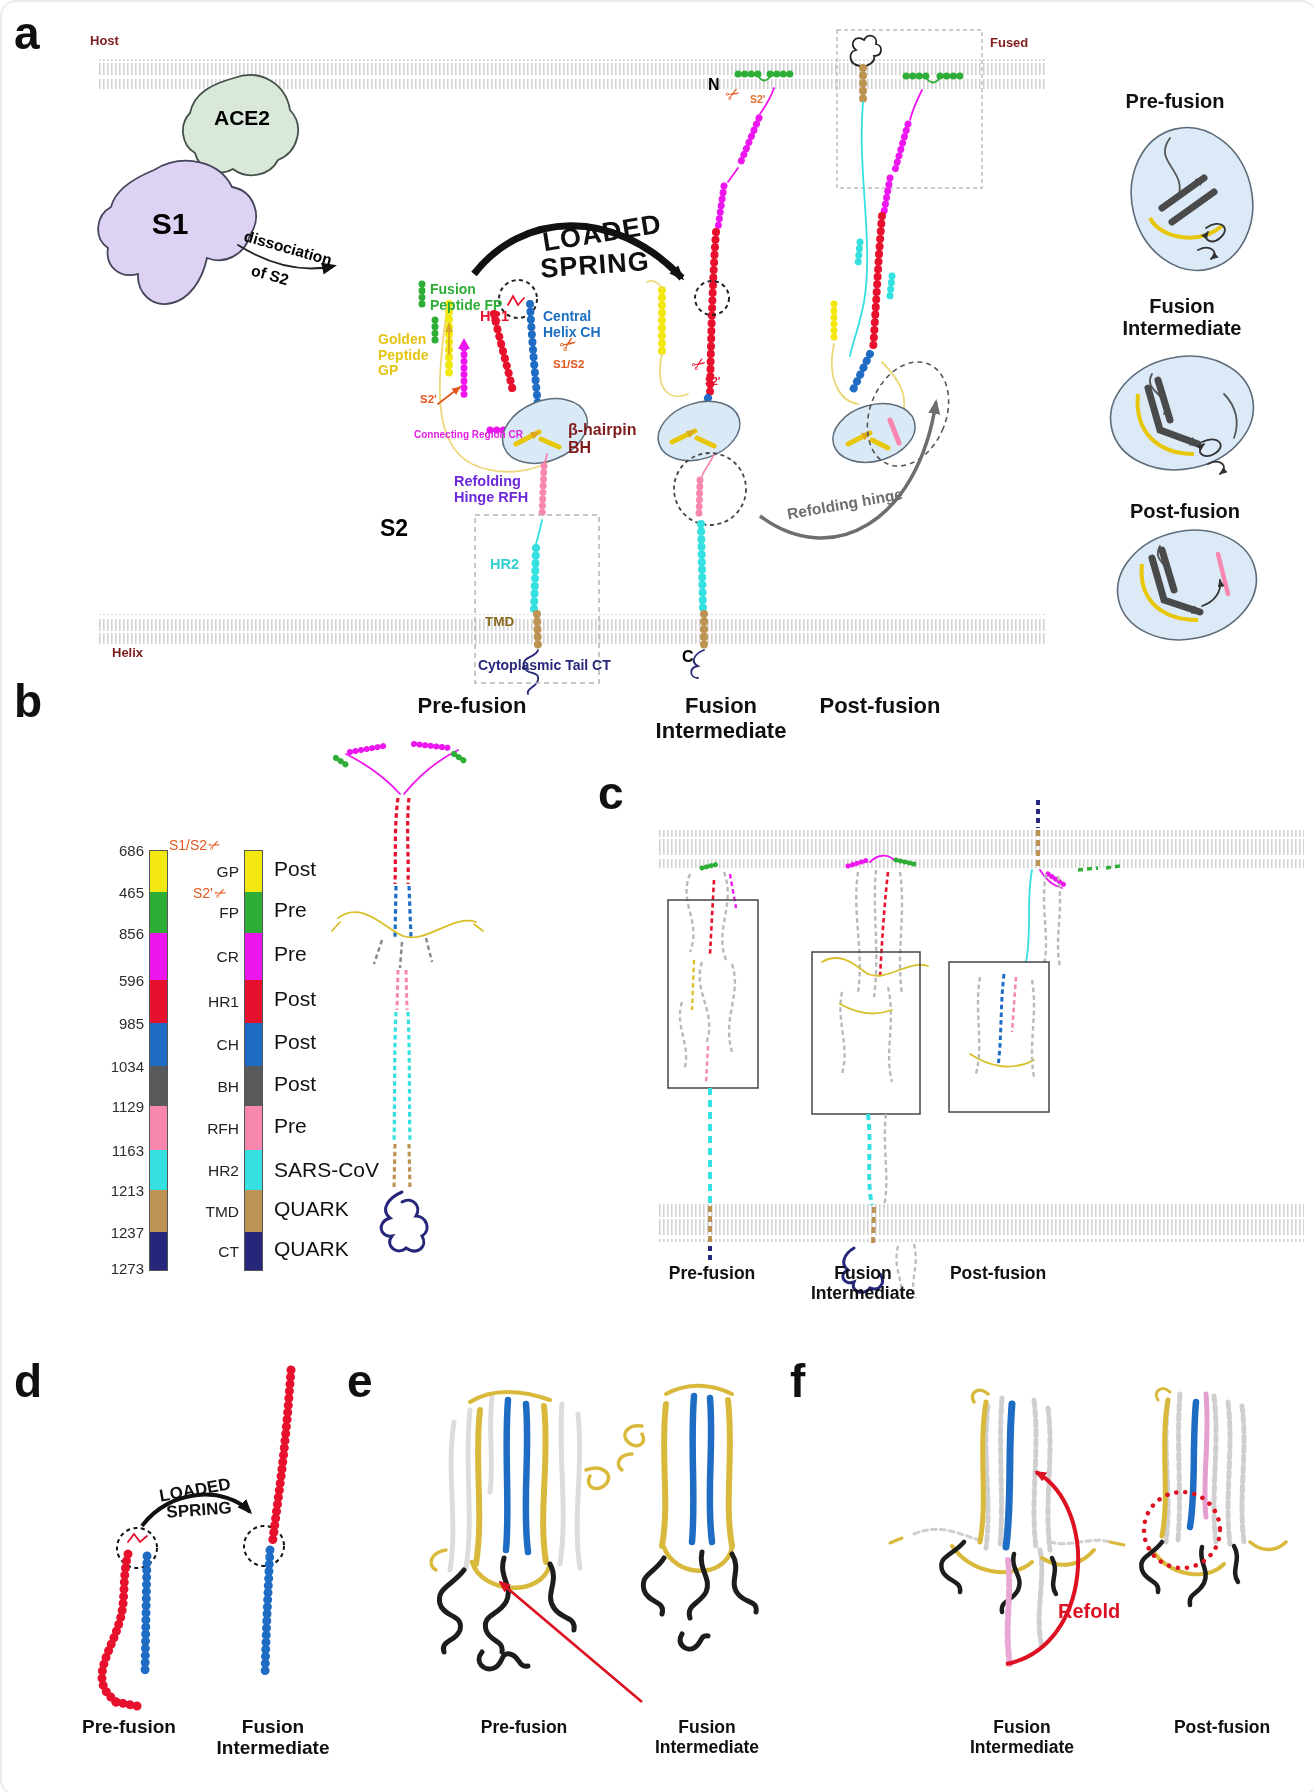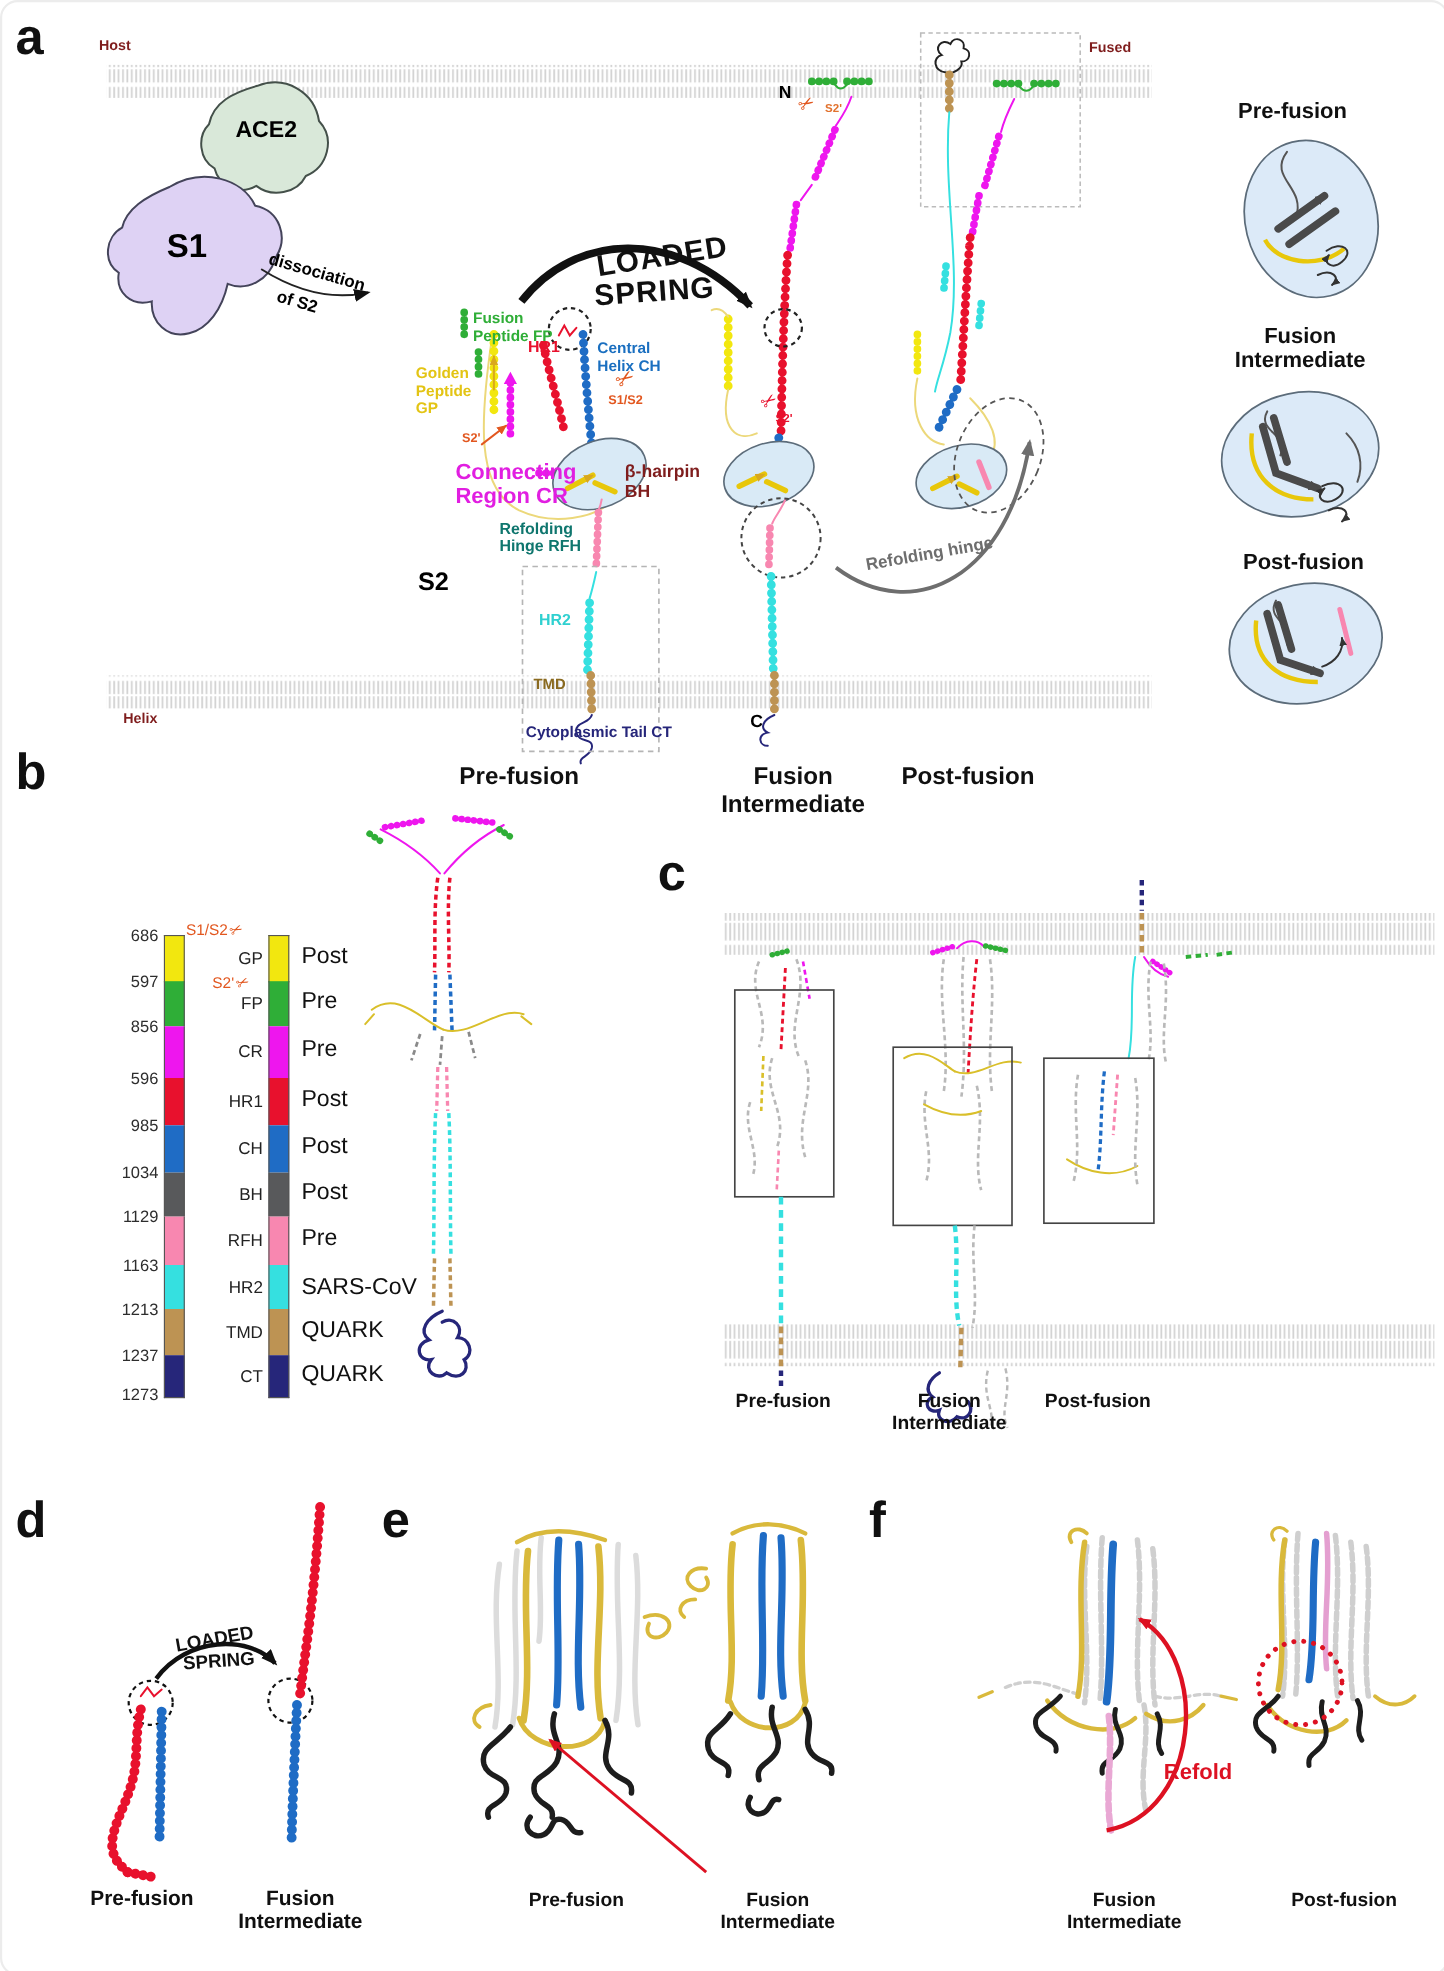--- a/index.html
+++ b/index.html
@@ -385,44 +385,44 @@
 <div class="lb rot" style="--r:16deg;left:268px;top:273px;font-size:15.5px;font-weight:600">of S2</div>
 <div class="lb rot big" style="--r:-9deg;left:600px;top:231px">LOADED</div>
 <div class="lb rot big" style="--r:-4deg;left:593px;top:263px">SPRING</div>
 <div class="lb wrap" style="left:428px;top:280px;width:88px;font-size:14px;color:#2fae37">Fusion Peptide FP</div>
 <div class="lb" style="left:478px;top:306px;font-size:14.5px;color:#e8112d">HR1</div>
 <div class="lb wrap" style="left:541px;top:307px;width:74px;font-size:14px;color:#1a6fc0">Central Helix CH</div>
 <div class="lb wrap" style="left:376px;top:330px;width:64px;font-size:14px;color:#e3c414">Golden Peptide GP</div>
 <span class="scis" style="left:558px;top:330px;font-size:20px;transform:rotate(-35deg)">✂</span>
 <div class="lb" style="left:551px;top:356px;font-size:11.5px;color:#e2571f">S1/S2</div>
 <div class="lb" style="left:418px;top:391px;font-size:11.5px;color:#e2571f">S2'</div>
-<div class="lb wrap" style="left:412px;top:416px;width:114px;font-size:20px;color:#e11ee1">Connecting Region CR</div>
+<div class="lb wrap" style="left:412px;top:427px;width:114px;font-size:10px;color:#e11ee1">Connecting Region CR</div>
 <div class="lb wrap" style="left:566px;top:419px;width:86px;font-size:16px;color:#7f1d1d">β-hairpin BH</div>
-<div class="lb wrap" style="left:452px;top:471px;width:106px;font-size:14.5px;color:#0f766e">Refolding Hinge RFH</div>
+<div class="lb wrap" style="left:452px;top:471px;width:106px;font-size:14.5px;color:#6d28d9">Refolding Hinge RFH</div>
 <div class="lb" style="left:378px;top:514px;font-size:23px;font-weight:800">S2</div>
 <div class="lb" style="left:488px;top:554px;font-size:14.5px;color:#2fd0d0">HR2</div>
 <div class="lb" style="left:483px;top:612px;font-size:13.5px;color:#8a6a1f">TMD</div>
 <div class="lb" style="left:476px;top:656px;font-size:14px;color:#26267a">Cytoplasmic Tail CT</div>
 <div class="lb" style="left:706px;top:74px;font-size:16px">N</div>
 <span class="scis" style="left:724px;top:82px;font-size:17px;transform:rotate(-30deg)">✂</span>
 <div class="lb" style="left:748px;top:92px;font-size:10.5px;color:#e2722e">S2'</div>
 <span class="scis" style="left:690px;top:352px;font-size:17px;color:#e8112d;transform:rotate(-35deg)">✂</span>
 <div class="lb" style="left:703px;top:374px;font-size:10.5px;color:#e8112d">S2'</div>
 <div class="lb" style="left:680px;top:646px;font-size:16px">C</div>
 <div class="lb rot" style="--r:-10deg;left:843px;top:502px;font-size:15.5px;color:#6e6e6e">Refolding hinge</div>
 <div class="lb cx state" style="left:470px;top:692px">Pre-fusion</div>
 <div class="lb cx state wrap" style="left:719px;top:692px;width:160px">Fusion Intermediate</div>
 <div class="lb cx state" style="left:878px;top:692px">Post-fusion</div>
 <div class="lb cx state-s" style="left:1173px;top:88px">Pre-fusion</div>
 <div class="lb cx state-s wrap" style="left:1180px;top:293px;width:160px">Fusion Intermediate</div>
 <div class="lb cx state-s" style="left:1183px;top:498px">Post-fusion</div>
 
 <div class="lb letter" style="left:12px;top:674px">b</div>
 <div class="num" style="left:92px;top:840px">686</div>
-<div class="num" style="left:92px;top:882px">597</div>
+<div class="num" style="left:92px;top:882px">465</div>
 <div class="num" style="left:92px;top:923px">856</div>
 <div class="num" style="left:92px;top:970px">596</div>
 <div class="num" style="left:92px;top:1013px">985</div>
 <div class="num" style="left:92px;top:1056px">1034</div>
 <div class="num" style="left:92px;top:1096px">1129</div>
 <div class="num" style="left:92px;top:1140px">1163</div>
 <div class="num" style="left:92px;top:1180px">1213</div>
 <div class="num" style="left:92px;top:1222px">1237</div>
 <div class="num" style="left:92px;top:1258px">1273</div>
 

